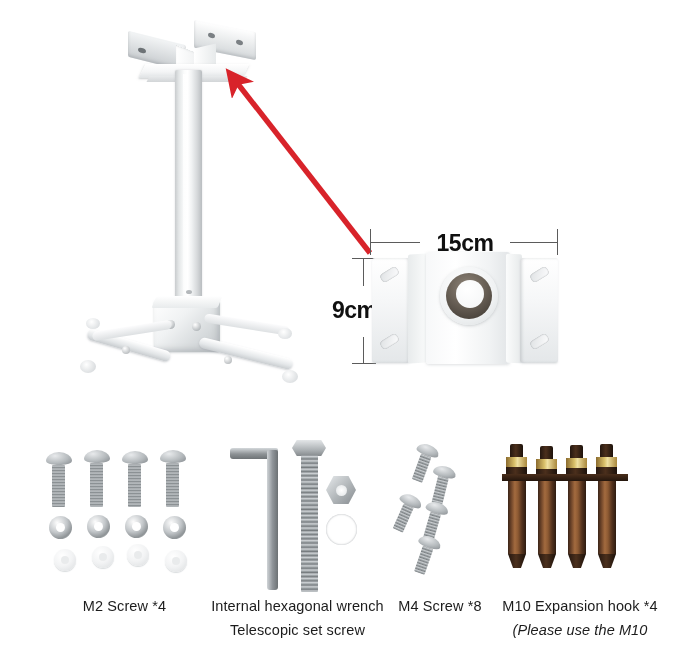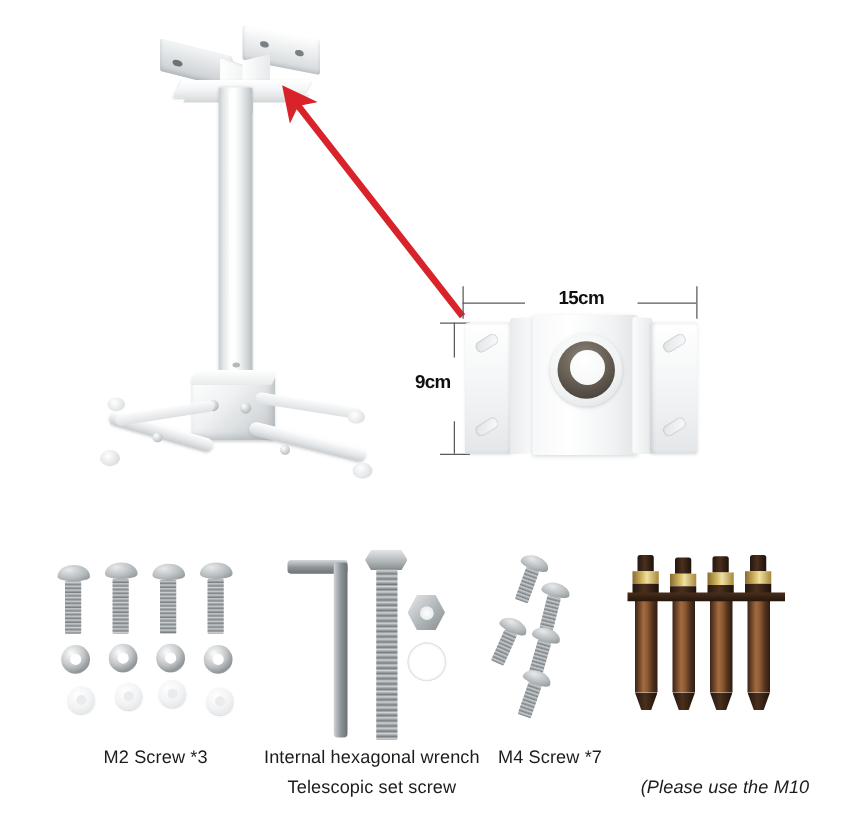--- a/index.html
+++ b/index.html
@@ -19,21 +19,21 @@
 
   
   .label {
     font-size: 14.5px;
     color: #1c1c1c;
     letter-spacing: 0.1px;
     white-space: nowrap;
     text-align: center;
   }
   .dim-text {
-    font-size: 15px;
+    font-size: 23px;
     font-weight: 700;
     color: #101010;
     letter-spacing: -0.5px;
     white-space: nowrap;
   }
 
   
   .dim-line-h { background: #5b5b5b; height: 1px; }
   .dim-line-v { background: #5b5b5b; width: 1px; }
   .tick-v { background: #5b5b5b; width: 1px; }
@@ -386,22 +386,23 @@
       <div class="anchor-dark" style="width:21px; height:9px;"></div>
       <div class="anchor-body" style="width:18px; height:78px; margin-left:2px;"></div>
       <div class="anchor-dark" style="width:18px; height:14px; margin-left:2px;
            clip-path:polygon(0 0,100% 0,72% 100%,28% 100%);"></div>
     </div>
 
     <div class="abs" style="left:0px; top:30px; width:126px; height:7px;
                 background:linear-gradient(to bottom,#4a2e1b,#24160d);"></div>
   </div>
 
-  <div class="abs label" style="left:32px; top:598px; width:185px;">M2 Screw *3</div>
+  <div class="abs label" style="left:32px; top:598px; width:185px;">M2 Screw *4</div>
 
   <div class="abs label" style="left:190px; top:598px; width:215px;">Internal hexagonal wrench</div>
   <div class="abs label" style="left:190px; top:622px; width:215px;">Telescopic set screw</div>
 
-  <div class="abs label" style="left:378px; top:598px; width:124px;">M4 Screw *7</div>
-
+  <div class="abs label" style="left:378px; top:598px; width:124px;">M4 Screw *8</div>
+
+  <div class="abs label" style="left:490px; top:598px; width:180px;">M10 Expansion hook *4</div>
   <div class="abs label" style="left:490px; top:622px; width:180px;font-style:italic;">(Please use the M10</div>
 
 </div>
 
 </body></html>

